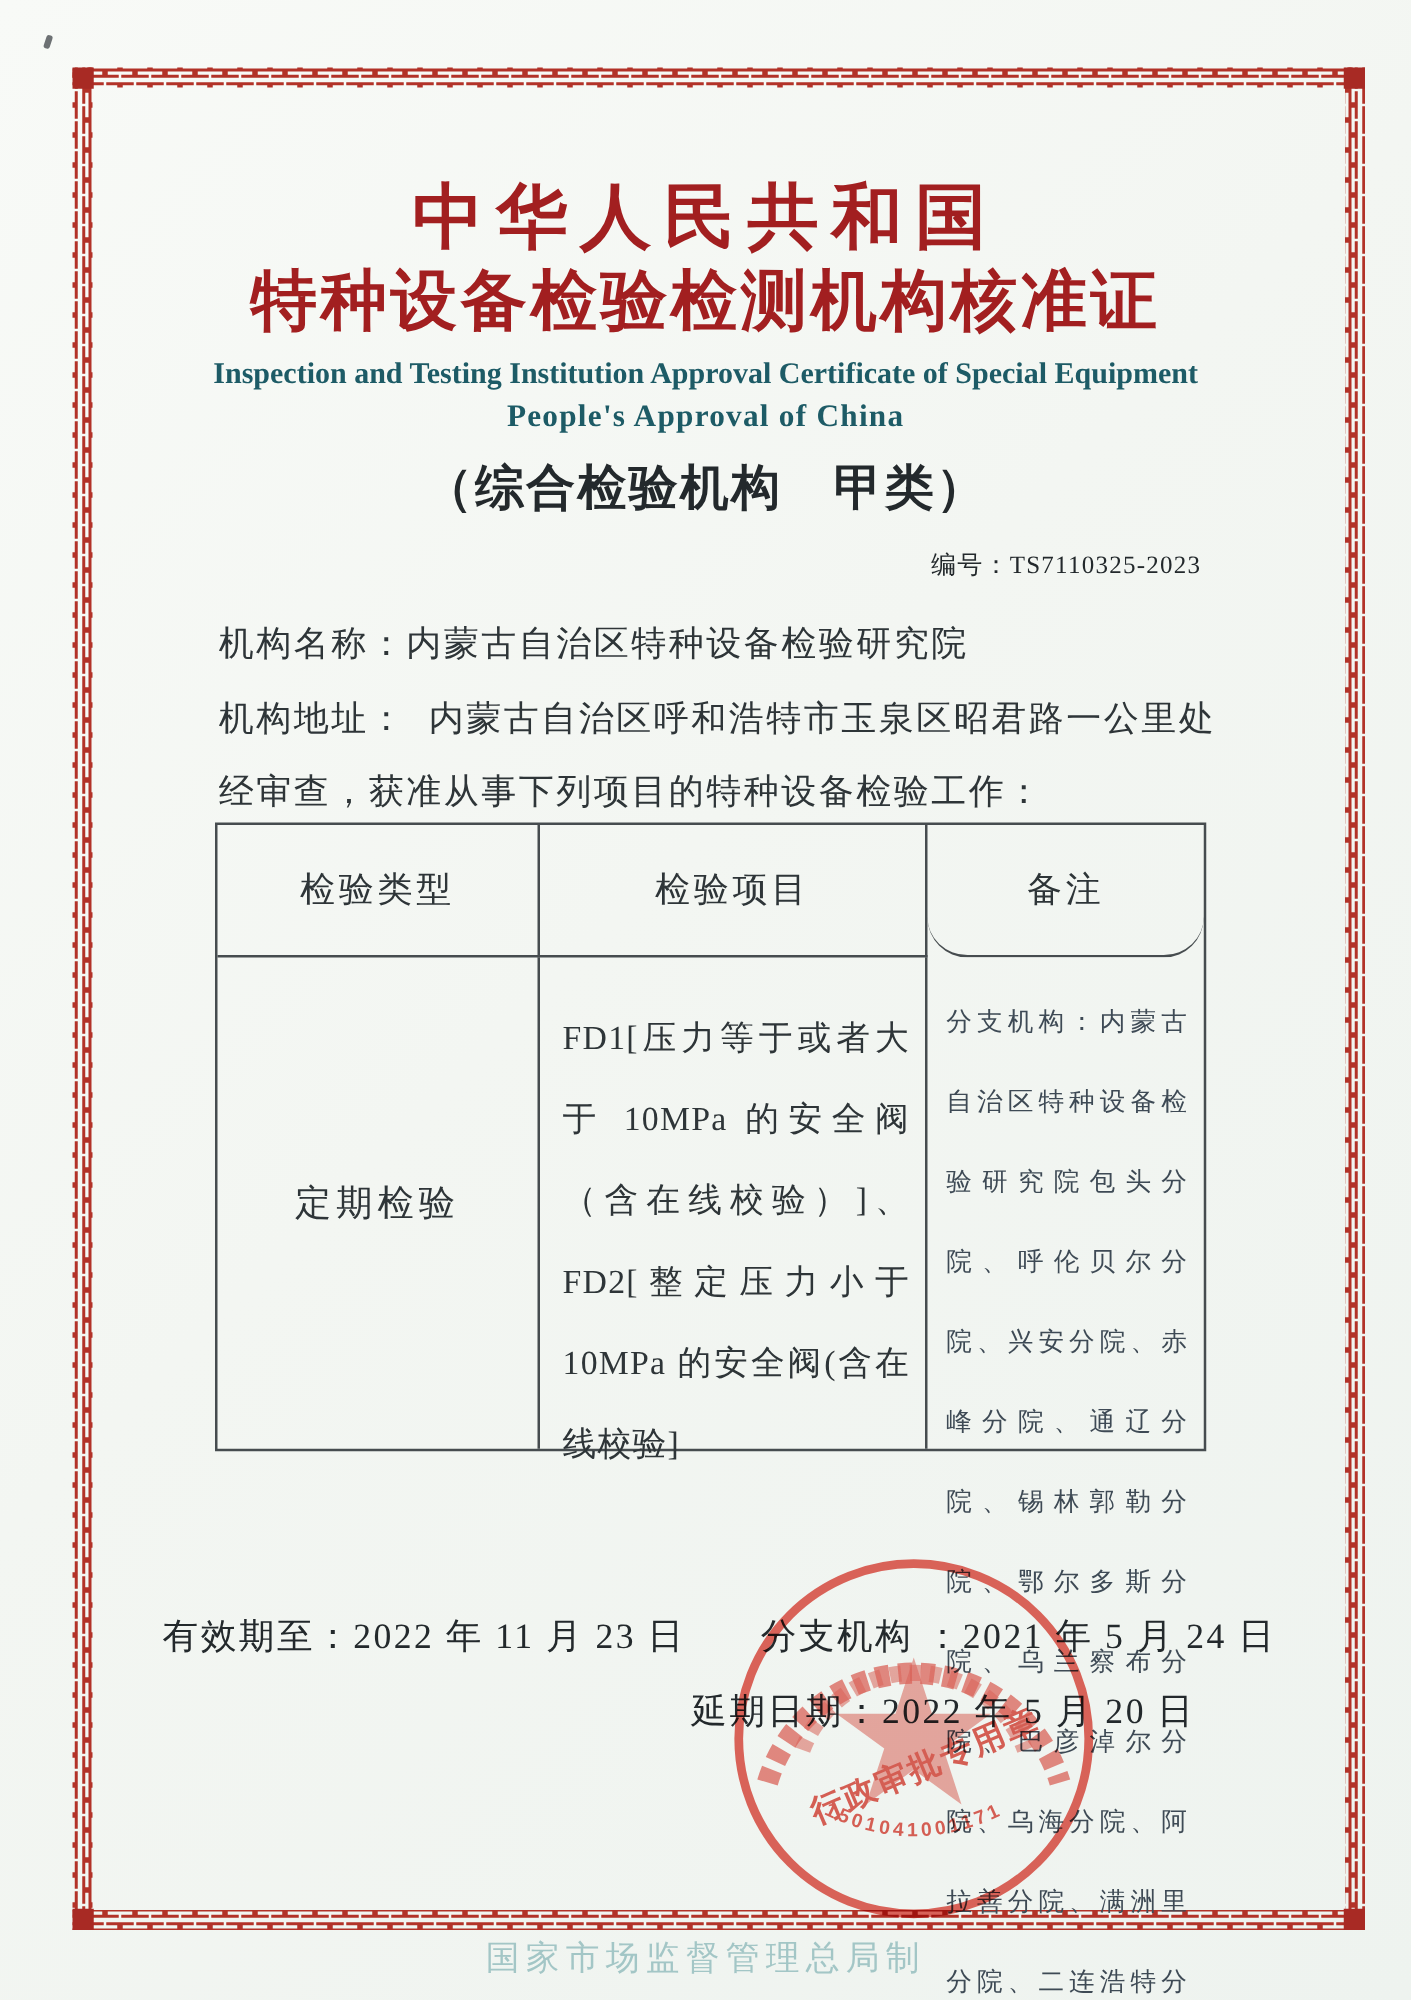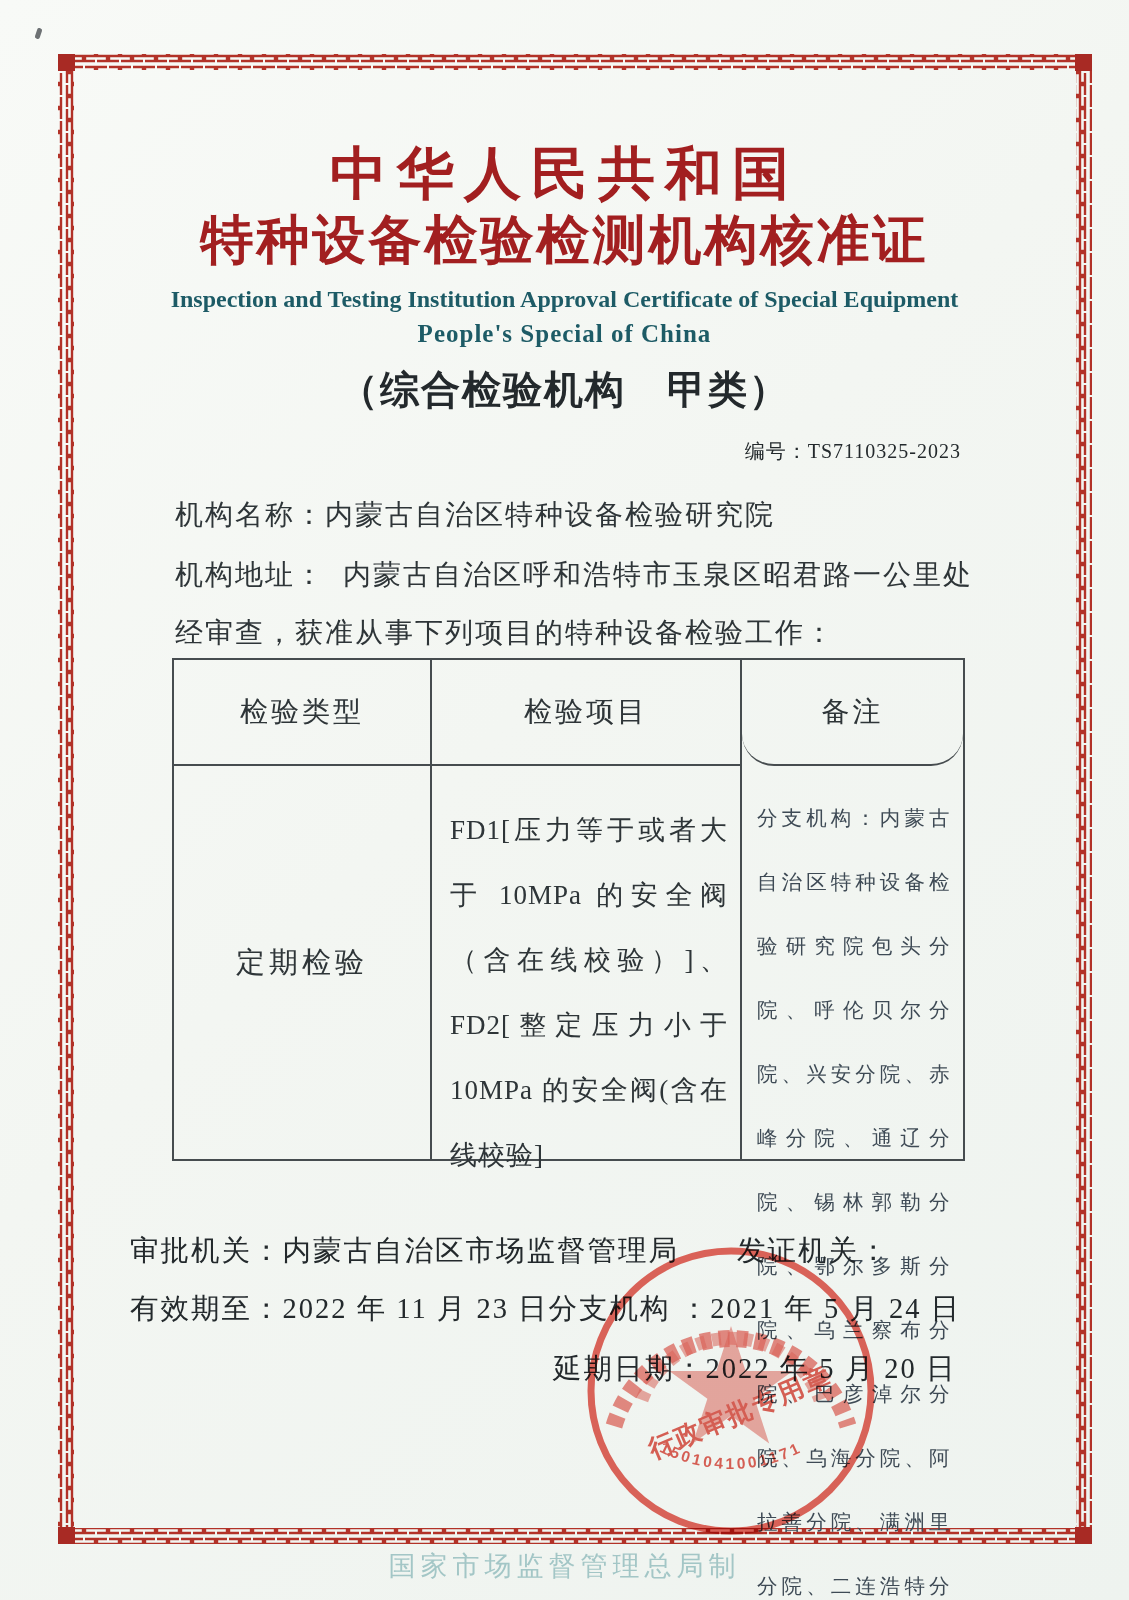--- a/index.html
+++ b/index.html
@@ -38,21 +38,21 @@
   .th{height:104px;display:flex;align-items:center;justify-content:center;
       font-size:28px;letter-spacing:3px;color:#2e3538;}
   .td-type{height:393px;display:flex;align-items:center;justify-content:center;
       font-size:29px;letter-spacing:4px;text-align:right;}
   .td-items{height:393px;box-sizing:border-box;padding:32px 12px 0 18px;
       font-size:27px;line-height:65px;text-align:justify;letter-spacing:1px;color:#2e3538;}
   .td-remarks{height:393px;box-sizing:border-box;padding:20px 12px 0 15px;
       font-size:20.5px;line-height:64px;text-align:justify;letter-spacing:1.5px;color:#3e4a55;}
   .meta{font-size:28.5px;color:#23292c;letter-spacing:2px;white-space:nowrap;display:flex;}
   .meta1{left:130px;top:1232px;gap:58px;}
-  .meta2{left:130px;top:1290px;}
+  .meta2{left:130px;top:1290px;gap:60px;}
   .meta3{left:553px;top:1350px;}
   .footer-caption{top:1548px;font-size:27px;color:#a3c6c6;letter-spacing:5px;}
   .border-svg{position:absolute;left:0;top:0;pointer-events:none;}
   .seal{position:absolute;left:578px;top:1238px;width:306px;height:306px;
         mix-blend-mode:multiply;opacity:.92;}
 </style>
 </head>
 <body>
 
 <div class="page">
@@ -74,21 +74,21 @@
     <rect x="1075" y="54" width="17" height="17" fill="#a82a24"></rect>
     <rect x="58" y="1527" width="17" height="17" fill="#a82a24"></rect>
     <rect x="1075" y="1527" width="17" height="17" fill="#a82a24"></rect>
   </svg>
 
   <div class="abs speck"></div>
 
   <div class="abs centered title-cn1">中华人民共和国</div>
   <div class="abs centered title-cn2">特种设备检验检测机构核准证</div>
   <div class="abs centered title-en1">Inspection and Testing Institution Approval Certificate of Special Equipment</div>
-  <div class="abs centered title-en2">People's Special of China</div>
+  <div class="abs centered title-en2">People's Approval of China</div>
   <div class="abs centered category">（综合检验机构　甲类）</div>
 
   <div class="abs cert-no">
     <span>编号：</span><span>TS7110325-2023</span>
   </div>
 
   <div class="abs field-line line-name">
     <span>机构名称：</span><span>内蒙古自治区特种设备检验研究院</span>
   </div>
   <div class="abs field-line line-addr">
@@ -99,24 +99,20 @@
   <div class="abs cert-table">
     <div class="cell th">检验类型</div>
     <div class="cell th">检验项目</div>
     <div class="cell th">备注</div>
 
     <div class="cell last-row td-type">定期检验</div>
     <div class="cell last-row td-items">FD1[压力等于或者大于 10MPa 的安全阀（含在线校验）]、FD2[整定压力小于 10MPa 的安全阀(含在线校验]</div>
     <div class="cell last-row td-remarks">分支机构：内蒙古自治区特种设备检验研究院包头分院、呼伦贝尔分院、兴安分院、赤峰分院、通辽分院、锡林郭勒分院、鄂尔多斯分院、乌兰察布分院、巴彦淖尔分院、乌海分院、阿拉善分院、满洲里分院、二连浩特分院</div>
   </div>
 
-  <div class="abs meta meta1">
-    <span><span>审批机关：</span><span>内蒙古自治区市场监督管理局</span></span>
-    <span>发证机关：</span>
-  </div>
 
   <div class="abs meta meta2">
     <span><span>有效期至：</span><span>2022 年 11 月 23 日</span></span>
     <span><span>分支机构 ：</span><span>2021 年 5 月 24 日</span></span>
   </div>
 
   <div class="abs meta meta3">
     <span><span>延期日期：</span><span>2022 年 5 月 20 日</span></span>
   </div>
 

